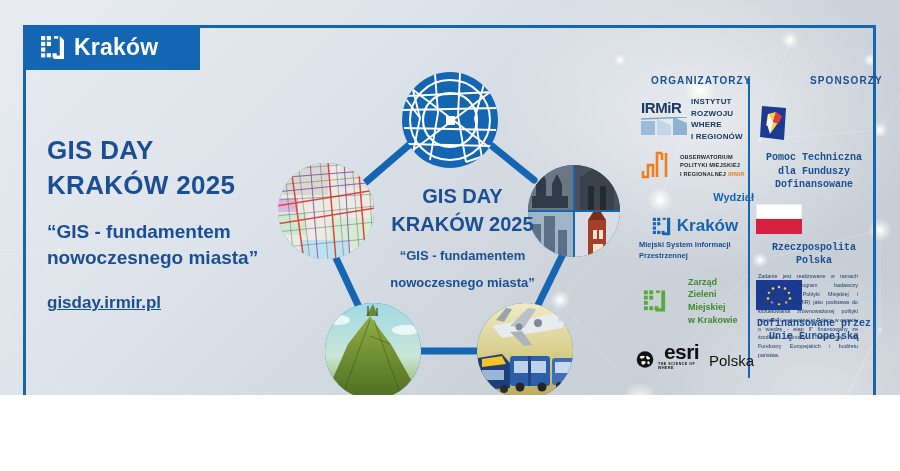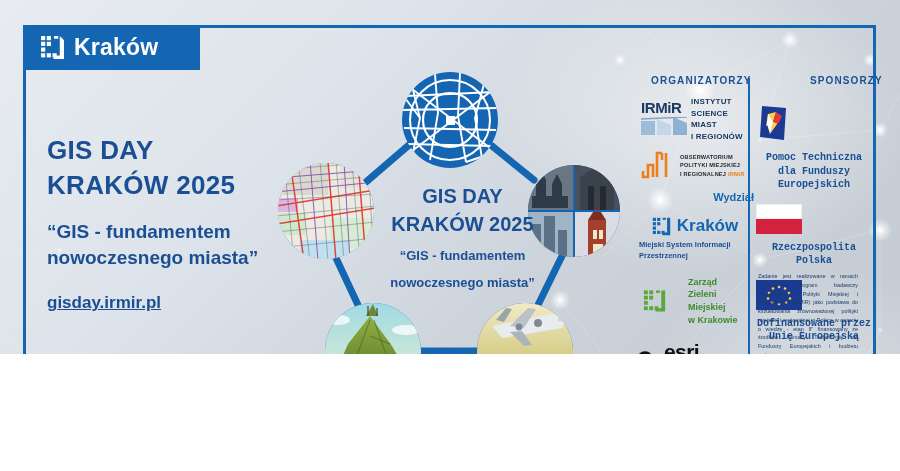--- a/index.html
+++ b/index.html
@@ -1,21 +1,21 @@
 <!DOCTYPE html>
 <html><head>
 <meta charset="utf-8">
 <style>
   * { box-sizing: border-box; margin: 0; padding: 0; }
   html, body {
     width: 900px; height: 471px; overflow: hidden;
     font-family: "Liberation Sans", sans-serif;
   }
   #poster {
-    position: relative; width: 900px; height: 354px;
+    position: relative; width: 900px; height: 395px;
     background:
       radial-gradient(ellipse 300px 220px at 700px 120px, rgba(255,255,255,.55), rgba(255,255,255,0) 70%),
       radial-gradient(ellipse 260px 200px at 820px 400px, rgba(255,255,255,.40), rgba(255,255,255,0) 70%),
       linear-gradient(135deg, #e8ecf1 0%, #dde3ea 35%, #ccd3da 65%, #c3cad2 100%);
     overflow: hidden;
   }
   
   #net { position: absolute; inset: 0; width: 900px; height: 471px; opacity: .5; }
   #glow { position: absolute; inset: 0; width: 900px; height: 471px; pointer-events: none; }
 
@@ -392,21 +392,21 @@
         <div style="font-size:15px;font-weight:700;color:#1b3a63;letter-spacing:-.4px;line-height:1">IRMiR</div>
         <svg width="46" height="18" viewBox="0 0 46 18" style="margin-top:2px">
           <path d="M0 4 L14 4 L14 18 L0 18 Z" fill="#9dbcd8"></path>
           <path d="M16 2 L30 8 L30 18 L16 18 Z" fill="#c3d7e8"></path>
           <path d="M32 0 L46 6 L46 18 L32 18 Z" fill="#8fb2d2"></path>
           <path d="M0 2 L46 0" stroke="#7fa3c4" stroke-width="1.4" fill="none"></path>
         </svg>
       </div>
       <div class="irmir-txt">
         <div>INSTYTUT</div>
-        <div>SCIENCE MIAST</div>
+        <div>ROZWOJU WHERE</div>
         <div>I REGIONÓW</div>
       </div>
     </div>
 
     <div class="logo-item obs">
       <svg width="34" height="28" viewBox="0 0 34 28">
         <g stroke="#ef7d1a" stroke-width="2.6" fill="none">
           <path d="M2 20 L2 26 L7 26 L7 14 L12 14 L12 26"></path>
           <path d="M16 26 L16 2 L21 2"></path>
           <path d="M25 2 L25 26"></path>
@@ -495,21 +495,21 @@
 
     <div class="logo-item" style="margin-top:8px">
       <svg class="ue-logo" viewBox="0 0 36 40">
         <path d="M6 2 L30 4 L28 36 L4 33 Z" fill="#1b3a93"></path>
         <path d="M12 10 L20 8 L17 18 L24 16 L14 30 L16 20 L10 22 Z" fill="#ffd24a"></path>
         <path d="M20 8 L26 12 L22 20 L17 18 Z" fill="#e23b3b"></path>
         <path d="M12 10 L17 18 L14 30 L11 20 Z" fill="#ffffff"></path>
       </svg>
       <div class="cap">
         <div>Pomoc Techniczna</div>
-        <div>dla Funduszy Europejskich</div>
+        <div>dla Funduszy Dofinansowane</div>
       </div>
     </div>
 
     <div class="logo-item" style="margin-top:12px">
       <svg class="flagbox" viewBox="0 0 46 30">
         <rect x="0" y="0" width="46" height="15" fill="#ffffff" stroke="#c8cdd4" stroke-width=".7"></rect>
         <rect x="0" y="15" width="46" height="15" fill="#d4213d"></rect>
       </svg>
       <div class="cap">
         <div>Rzeczpospolita Polska</div>

